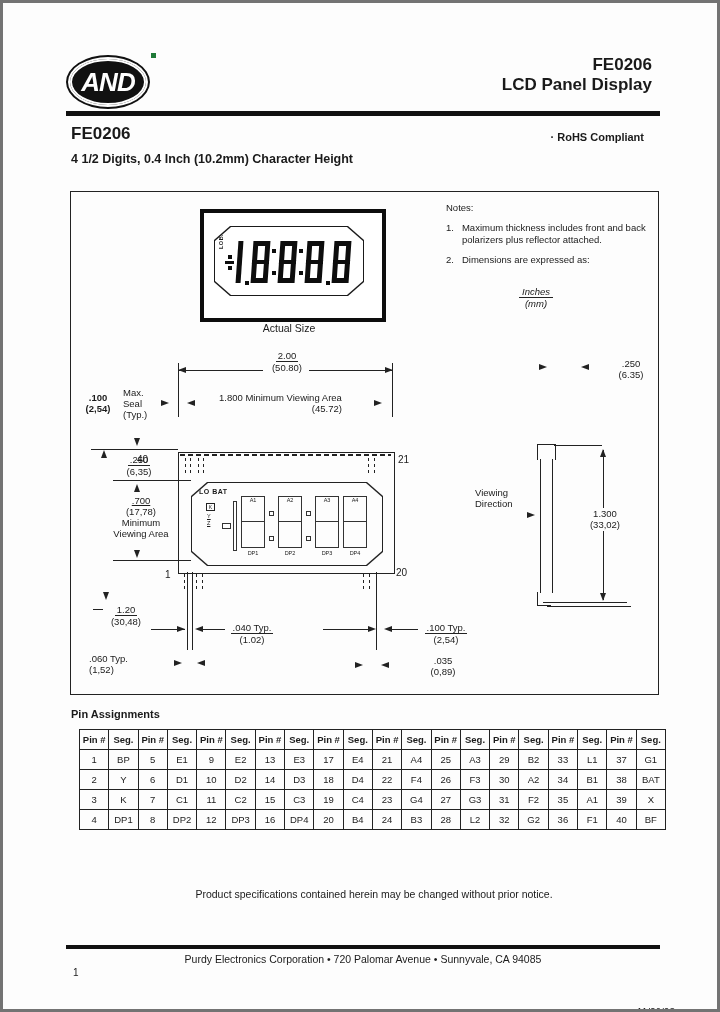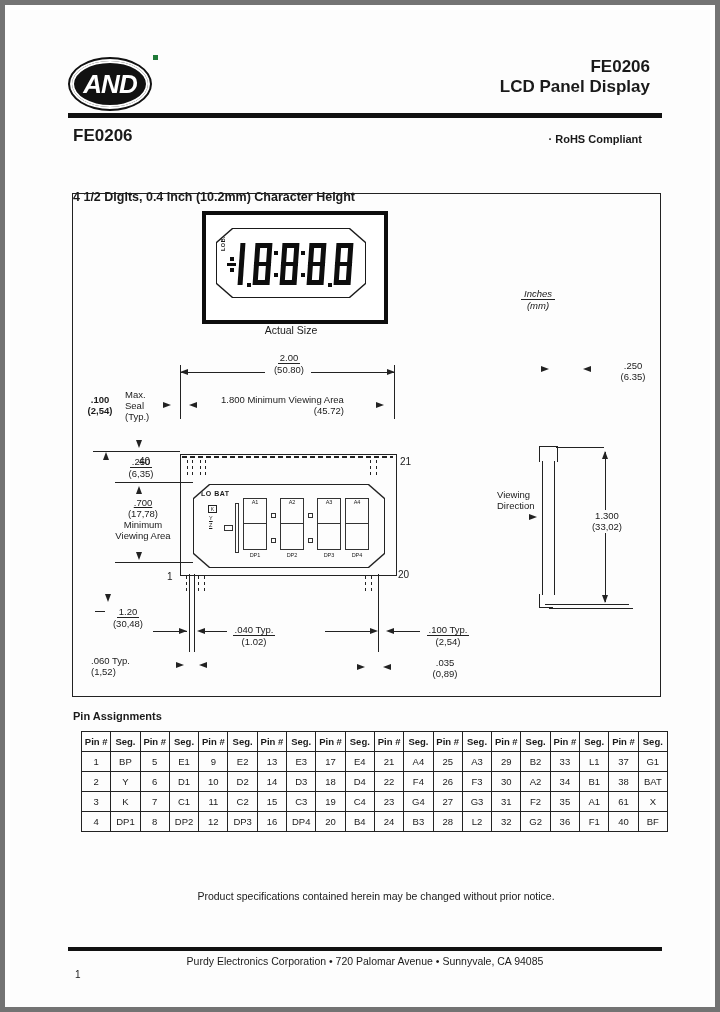--- a/index.html
+++ b/index.html
@@ -1,30 +1,30 @@
 <!DOCTYPE html>
 <html><head>
 <meta charset="utf-8">
 <style>
   html,body{margin:0;padding:0;background:#e8e8e8;}
   .sheet{position:relative;width:720px;height:1012px;background:#fdfdfd;margin:0 auto;
-         font-family:"Liberation Sans",sans-serif;color:#1a1a1a;border:5px solid #737373;box-sizing:border-box;overflow:hidden;}
+         font-family:"Liberation Sans",sans-serif;color:#1a1a1a;border:3px solid #737373;box-sizing:border-box;overflow:hidden;}
   .abs{position:absolute;}
   
   .logo{left:63px;top:52px;width:84px;height:54px;}
   .logo-ring{position:absolute;inset:0;border:2px solid #111;border-radius:50%;}
   .logo-oval{position:absolute;inset:4px;background:#111;border-radius:50%;display:flex;align-items:center;justify-content:center;
              box-shadow:inset 0 0 0 2px #fff;}
   .logo-txt{color:#fff;font-weight:bold;font-style:italic;font-size:26px;letter-spacing:-1px;}
   .logo-tm{position:absolute;right:-6px;top:-2px;width:5px;height:5px;}
   .h-right{right:65px;top:52px;text-align:right;font-weight:bold;font-size:17px;line-height:1.15;}
   .h-rule{left:63px;top:108px;width:594px;height:5px;background:#111;}
   .t-part{left:68px;top:121px;font-weight:bold;font-size:17px;}
   .t-rohs{right:73px;top:128px;font-weight:bold;font-size:11px;}
-  .t-sub{left:68px;top:149px;font-weight:bold;font-size:12.5px;margin-top:36px;}
+  .t-sub{left:68px;top:149px;font-weight:bold;font-size:12.5px;}
   
   .dbox{left:67px;top:188px;width:587px;height:502px;border:1px solid #222;}
   .hl{position:absolute;background:#222;height:1px;}
   .vl{position:absolute;background:#222;width:1px;}
   .dashv{position:absolute;width:1px;background:repeating-linear-gradient(#222 0 3px,transparent 3px 6px);}
   .dashh{position:absolute;height:2px;background:repeating-linear-gradient(90deg,#222 0 5px,transparent 5px 8px);}
   .arr-r{position:absolute;width:0;height:0;border-top:3px solid transparent;border-bottom:3px solid transparent;border-left:8px solid #222;}
   .arr-l{position:absolute;width:0;height:0;border-top:3px solid transparent;border-bottom:3px solid transparent;border-right:8px solid #222;}
   .arr-u{position:absolute;width:0;height:0;border-left:3px solid transparent;border-right:3px solid transparent;border-bottom:8px solid #222;}
   .arr-d{position:absolute;width:0;height:0;border-left:3px solid transparent;border-right:3px solid transparent;border-top:8px solid #222;}
@@ -133,20 +133,31 @@
               </span>
             <span class="d8"></span>
             <span class="dpt"></span>
             <span class="d8"></span>
           </div>
         </div>
       </div>
     </div>
     <div class="abs asz-cap">Actual Size</div>
 
+    <div class="abs notes">
+      <div>Notes:</div>
+      <div class="note-row">
+        <span>1.</span>
+        <span>Maximum thickness includes front and back polarizers plus reflector attached.</span>
+      </div>
+      <div class="note-row">
+        <span>2.</span>
+        <span>Dimensions are expressed as:</span>
+      </div>
+    </div>
     <div class="abs nfrac">
       <span class="ft">Inches</span>
       <span>(mm)</span>
     </div>
 
     <div class="hl" style="left:107px;top:178px;width:85px;"></div>
     <div class="hl" style="left:238px;top:178px;width:84px;"></div>
     <div class="arr-l" style="left:107px;top:175px;"></div>
     <div class="arr-r" style="left:314px;top:175px;"></div>
     <div class="vl" style="left:107px;top:171px;height:54px;"></div>
@@ -301,21 +312,21 @@
     </div>
 
     <div class="abs" style="left:466px;top:252px;width:17px;height:15px;border:1px solid #222;border-bottom:none;"></div>
     <div class="hl" style="left:483px;top:253px;width:48px;"></div>
     <div class="vl" style="left:469px;top:267px;height:134px;"></div>
     <div class="vl" style="left:481px;top:267px;height:134px;"></div>
     <div class="abs" style="left:466px;top:400px;width:13px;height:13px;border:1px solid #222;border-top:none;border-right:none;"></div>
     <div class="hl" style="left:472px;top:410px;width:84px;"></div>
     <div class="hl" style="left:476px;top:414px;width:84px;"></div>
 
-    <div class="lbl" style="left:404px;top:296px;text-align:left;margin-left:20px;">
+    <div class="lbl" style="left:404px;top:296px;text-align:left;">
       <div>Viewing</div>
       <div>Direction</div>
     </div>
     <div class="arr-r" style="left:456px;top:320px;"></div>
 
     <div class="vl" style="left:532px;top:258px;height:150px;"></div>
     <div class="arr-u" style="left:529px;top:257px;"></div>
     <div class="arr-d" style="left:529px;top:401px;"></div>
     <div class="frac" style="left:512px;top:316px;width:44px;background:#fdfdfd;">
       <span class="ft">1.300</span>
@@ -406,21 +417,21 @@
           <td>19</td>
           <td>C4</td>
           <td>23</td>
           <td>G4</td>
           <td>27</td>
           <td>G3</td>
           <td>31</td>
           <td>F2</td>
           <td>35</td>
           <td>A1</td>
-          <td>61</td>
+          <td>39</td>
           <td>X</td>
         </tr>
         <tr>
           <td>4</td>
           <td>DP1</td>
           <td>8</td>
           <td>DP2</td>
           <td>12</td>
           <td>DP3</td>
           <td>16</td>

